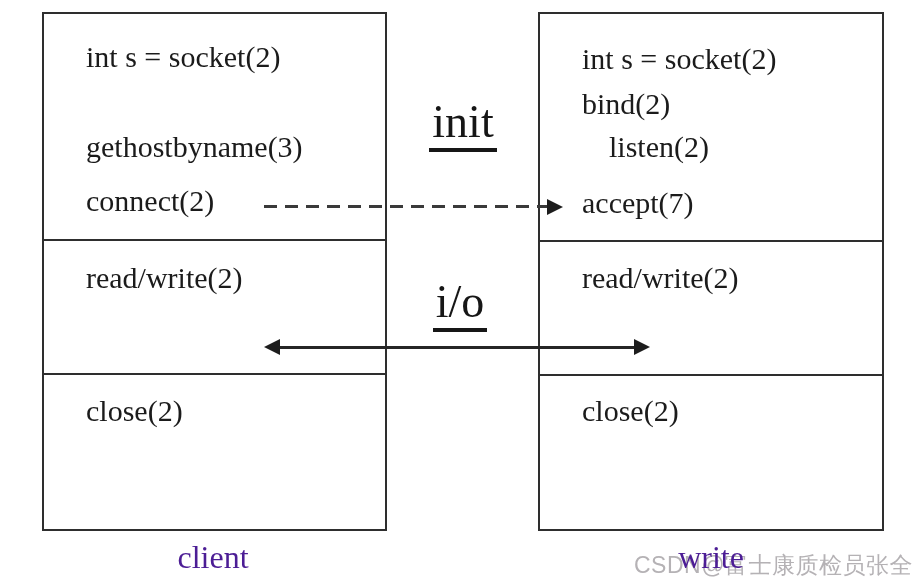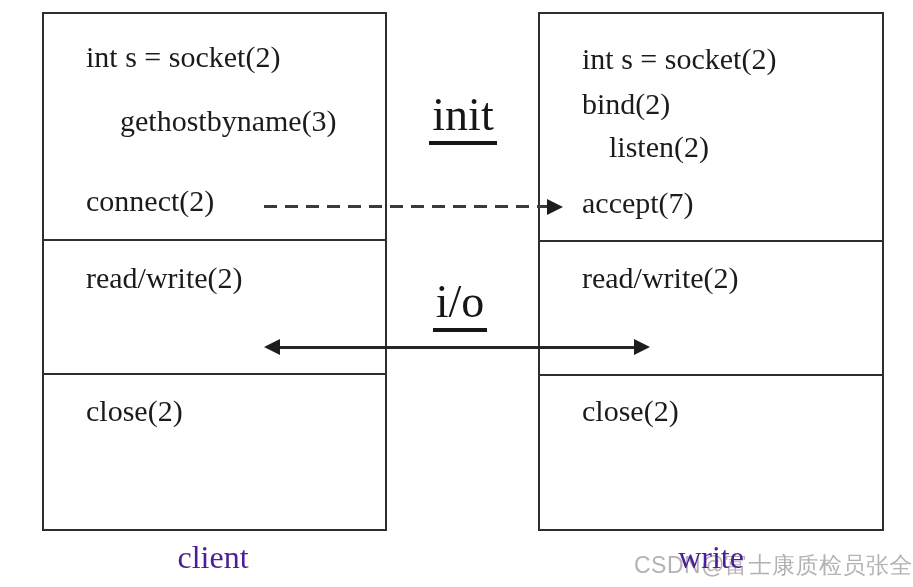--- a/index.html
+++ b/index.html
@@ -86,33 +86,33 @@
     <div class="divider" style="top:225px;"></div>
     <div class="divider" style="top:359px;"></div>
   </div>
 
   <div class="box" style="left:538px;top:12px;width:342px;height:515px;">
     <div class="divider" style="top:226px;"></div>
     <div class="divider" style="top:360px;"></div>
   </div>
 
   <div class="txt" style="left:86px;top:42px;">int s = socket(2)</div>
-  <div class="txt" style="left:86px;top:106px;margin-left:34px;">gethostbyname(3)</div>
+  <div class="txt" style="left:86px;top:132px;">gethostbyname(3)</div>
   <div class="txt" style="left:86px;top:186px;">connect(2)</div>
   <div class="txt" style="left:86px;top:263px;">read/write(2)</div>
   <div class="txt" style="left:86px;top:396px;">close(2)</div>
 
   <div class="txt" style="left:582px;top:44px;">int s = socket(2)</div>
   <div class="txt" style="left:582px;top:89px;">bind(2)</div>
   <div class="txt" style="left:582px;top:132px;margin-left:27px;">listen(2)</div>
   <div class="txt" style="left:582px;top:188px;">accept(7)</div>
   <div class="txt" style="left:582px;top:263px;">read/write(2)</div>
   <div class="txt" style="left:582px;top:396px;">close(2)</div>
 
-  <div class="phase" style="left:398px;top:92px;width:130px;">
+  <div class="phase" style="left:398px;top:99px;width:130px;">
     <span>init</span>
   </div>
 
   <div>
     <div class="dash-line" style="left:264px;top:205px;width:284px;"></div>
     <div class="arrow-right" style="left:547px;top:199px;"></div>
   </div>
 
   <div class="phase" style="left:395px;top:279px;width:130px;">
     <span>i/o</span>

